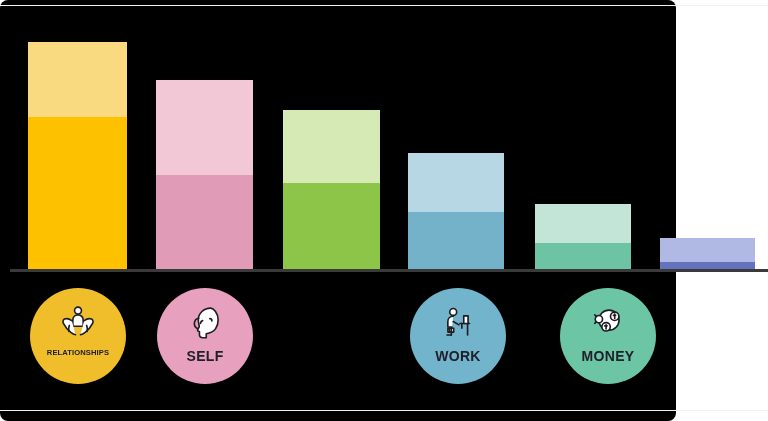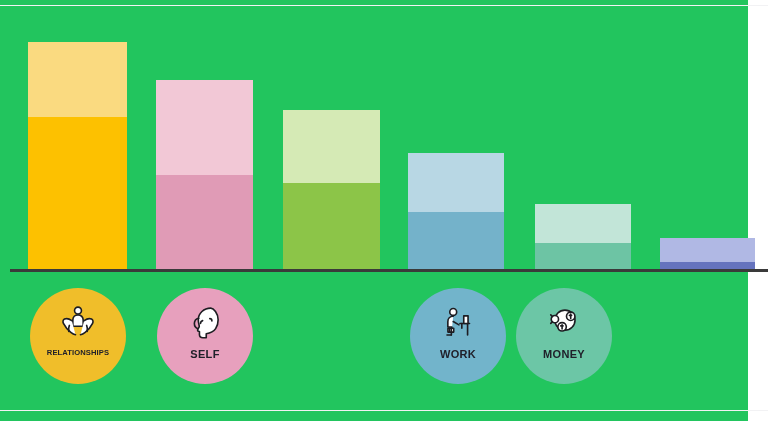--- a/index.html
+++ b/index.html
@@ -12,23 +12,24 @@
     width: 768px;
     height: 421px;
     font-family: "Liberation Sans", sans-serif;
     overflow: hidden;
     position: relative;
   }
 
   #chart-root {
     position: absolute;
     left: 0; top: 0;
-    width: 748px;
+    width: 676px;
     height: 421px;
-    background: #22c55e;
+    background: #000000;
+    border-radius: 8px;
   }
 
   
   .plot-area {
     position: absolute;
     left: 0;
     top: 0;
     width: 768px;
     height: 271px;
   }
@@ -88,21 +89,21 @@
     line-height: 0;
   }
   .legend-icon svg {
     width: 46px;
     height: 46px;
     display: block;
   }
 
   .legend-label {
     margin-top: 2px;
-    font-size: 11px;
+    font-size: 14px;
     font-weight: bold;
     letter-spacing: 0.3px;
     color: #20202a;
     text-align: center;
     white-space: nowrap;
     font-family: "Liberation Sans", sans-serif;
   }
   .legend-label.tight {
     font-size: 7.6px;
     letter-spacing: 0.1px;
@@ -202,21 +203,21 @@
           <path d="M34 24.5v12"></path>
           <path d="M28 24.5v5"></path>
           <path d="M30 16.5h4.5v8H30z" fill="#ffffff"></path>
           <path d="M13.5 29.5h6v4h-6z" fill="#ffffff"></path>
           <path d="M15 29.5v4M17 29.5v4"></path>
         </svg>
       </span>
       <span class="legend-label">WORK</span>
     </div>
 
-    <div class="legend-item" style="left:516px; background:#6CC6A6;">
+    <div class="legend-item" style="left:560px; background:#6CC6A6;">
       <span class="legend-icon">
         <svg viewBox="0 0 48 48" fill="none" stroke="#1d1d22" stroke-width="1.7" stroke-linecap="round" stroke-linejoin="round">
           <circle cx="25" cy="21" r="10.5" fill="#ffffff"></circle>
           <circle cx="31" cy="17" r="4.4" fill="#ffffff"></circle>
           <path d="M31 14.8v4.4M29.6 16h2.4"></path>
           <circle cx="22" cy="28" r="4.4" fill="#ffffff"></circle>
           <path d="M22 25.8v4.4M20.6 27h2.4"></path>
           <circle cx="14.5" cy="20" r="3.8" fill="#ffffff"></circle>
           <path d="M12 17.4l-1.8-1.8M12 22.6l-1.8 1.8"></path>
         </svg>

